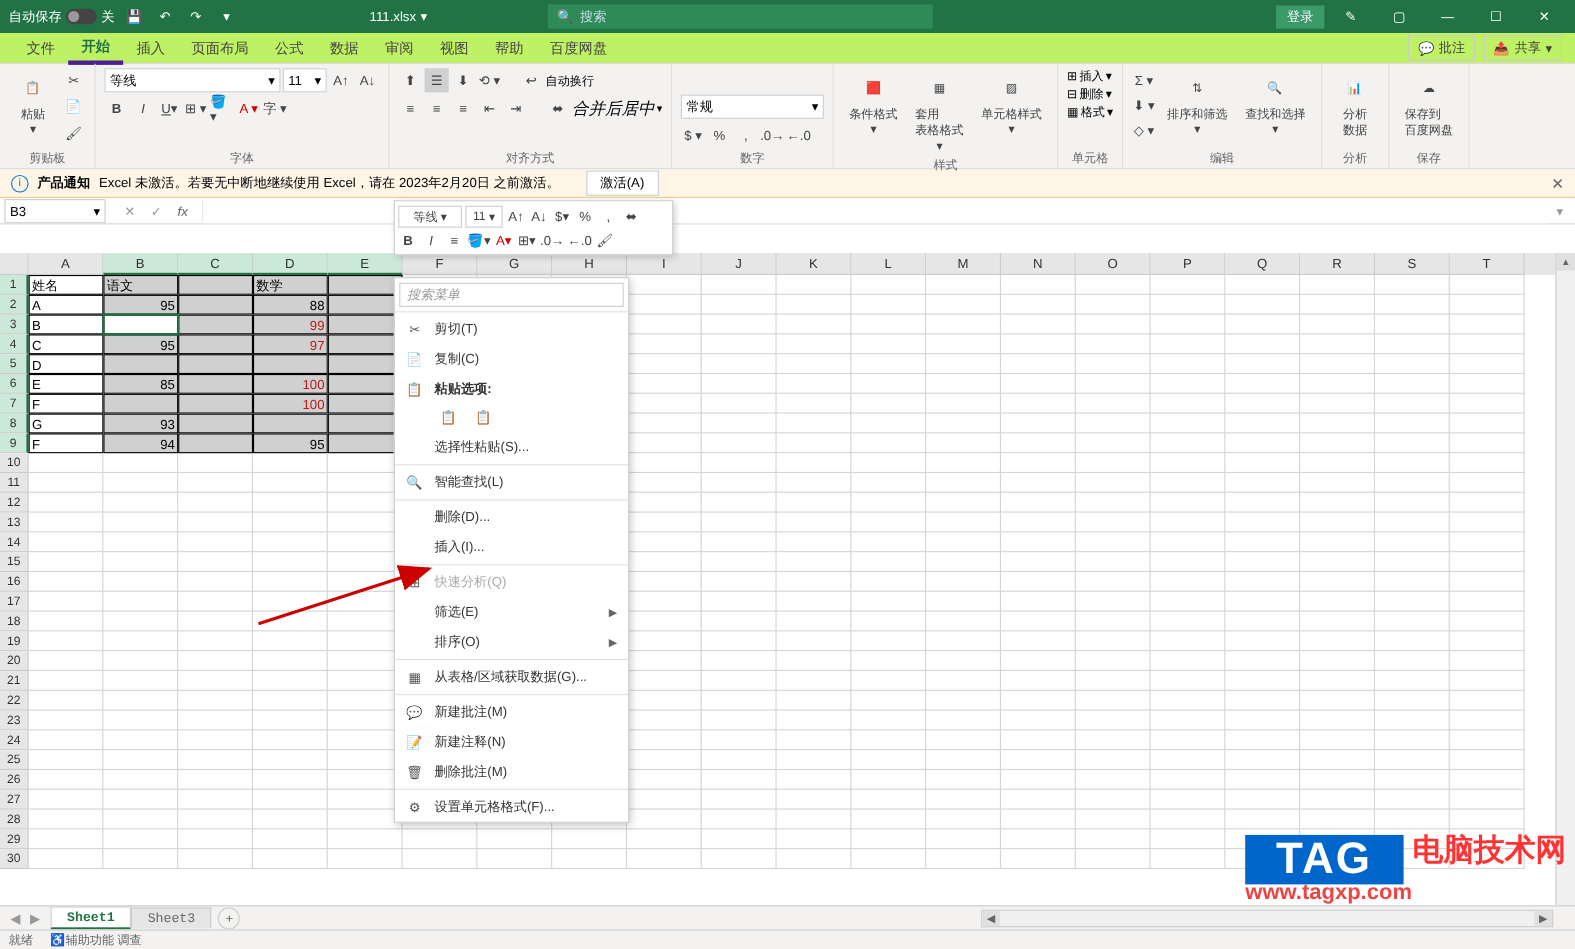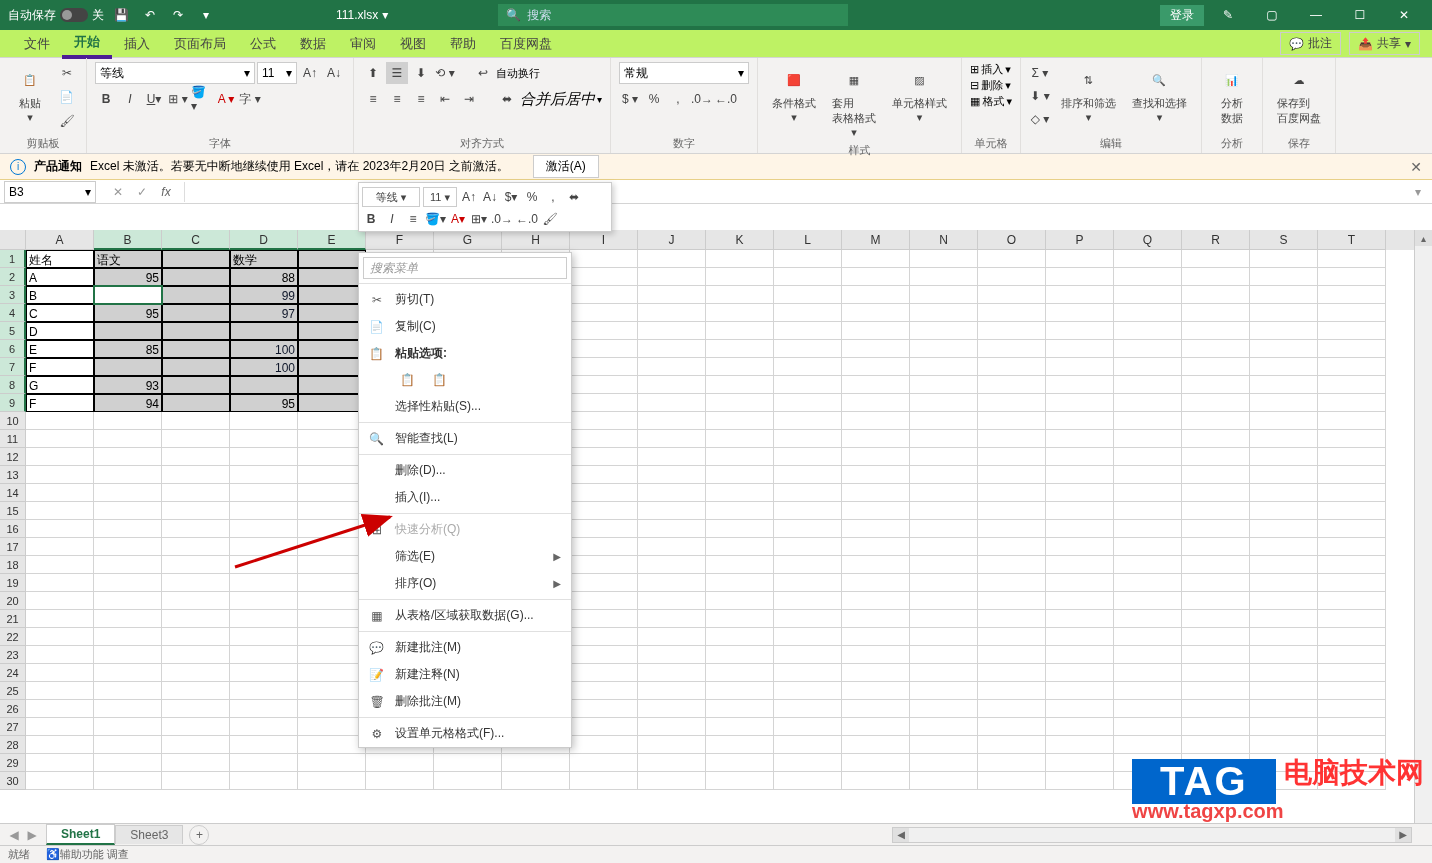--- a/index.html
+++ b/index.html
@@ -64,42 +64,42 @@
 .corner-cell { width: 26px; height: 20px; background: #e6e6e6; border-right: 1px solid #ccc; border-bottom: 1px solid #ccc; }
 .col-header { width: 68px; text-align: center; font-size: 12px; border-right: 1px solid #ccc; border-bottom: 1px solid #ccc; background: #e6e6e6; line-height: 20px; color: #333; }
 .col-header.sel { background: #cce8d8; border-bottom: 2px solid #217346; }
 .grid-row { display: flex; height: 18px; }
 .row-header { width: 26px; text-align: center; font-size: 11px; border-right: 1px solid #ccc; border-bottom: 1px solid #ccc; background: #e6e6e6; line-height: 18px; color: #333; }
 .row-header.sel { background: #cce8d8; border-right: 2px solid #217346; }
 .cell { width: 68px; height: 18px; border-right: 1px solid #d4d4d4; border-bottom: 1px solid #d4d4d4; font-size: 12px; padding: 0 2px; line-height: 18px; overflow: hidden; white-space: nowrap; }
 .cell.thick-border { border: 1px solid #000; }
 .cell.selected { background: #d0d0d0; }
 .cell.active { background: #fff; outline: 2px solid #217346; outline-offset: -1px; z-index: 2; position: relative; }
-.cell.red { color: #0f172a; }
+.cell.red { color: #b91c1c; }
 .cell.right { text-align: right; }
 
 
 .context-menu { position: absolute; left: 358px; top: 252px; width: 214px; background: #fff; border: 1px solid #ccc; box-shadow: 2px 2px 8px rgba(0,0,0,0.25); z-index: 60; font-size: 12px; }
 .context-menu .cm-search { margin: 4px; border: 1px solid #ccc; height: 22px; display: flex; align-items: center; padding: 0 6px; color: #999; font-style: italic; }
 .context-menu .cm-item { display: flex; align-items: center; padding: 5px 10px; gap: 10px; color: #333; position: relative; }
 .context-menu .cm-item.disabled { color: #aaa; }
 .context-menu .cm-item .cm-icon { width: 16px; height: 16px; display: flex; align-items: center; justify-content: center; font-size: 12px; color: #555; }
 .context-menu .cm-sep { height: 1px; background: #e0e0e0; margin: 2px 0; }
 .context-menu .cm-sub-arrow { margin-left: auto; color: #666; font-size: 10px; }
 .context-menu .paste-options { display: flex; gap: 6px; padding-left: 36px; }
 .context-menu .paste-opt-btn { width: 26px; height: 26px; border: 1px solid transparent; display: flex; align-items: center; justify-content: center; }
 
 
 .red-arrow { position: absolute; left: 230px; top: 512px; z-index: 70; pointer-events: none; }
 
 
 .sheet-tabs { position: absolute; bottom: 18px; left: 0; right: 0; height: 22px; background: #f3f2f1; border-top: 1px solid #ccc; display: flex; align-items: center; font-size: 12px; }
 .sheet-nav { display: flex; gap: 2px; padding: 0 6px; }
 .sheet-nav-btn { width: 16px; height: 16px; display: flex; align-items: center; justify-content: center; color: #999; }
-.sheet-tab { padding: 2px 14px; background: #fff; border: 1px solid #ccc; border-bottom: none; }
+.sheet-tab { padding: 2px 14px; background: #fff; border: 1px solid #ccc; border-bottom: none; font-family: Liberation Mono, monospace; }
 .sheet-tab.active { border-bottom: 2px solid #217346; background: #fff; color: #217346; font-weight: bold; }
 .sheet-tab.inactive { background: #e6e6e6; color: #666; }
 .add-sheet { width: 20px; height: 20px; border: 1px solid #ccc; border-radius: 50%; display: flex; align-items: center; justify-content: center; margin-left: 6px; color: #666; }
 .h-scroll { margin-left: auto; width: 520px; height: 16px; display: flex; align-items: center; border: 1px solid #ccc; background: #f0f0f0; margin-right: 20px; }
 .h-scroll .thumb-btn { width: 16px; height: 14px; background: #e0e0e0; display: flex; align-items: center; justify-content: center; font-size: 10px; color: #666; }
 
 
 .status-bar { position: absolute; bottom: 0; left: 0; right: 0; height: 18px; background: #f3f2f1; border-top: 1px solid #ccc; display: flex; align-items: center; font-size: 11px; color: #666; padding: 0 8px; }
 
 
@@ -230,21 +230,21 @@
         <div style="width:12px;"></div>
         <div class="ribbon-sm-btn">⬌</div>
         <span style="font-size:15px;font-style:italic;">合并后居中</span>
         <span style="font-size:10px;">▾</span>
       </div>
     </div>
     <div class="group-label">对齐方式</div>
   </div>
 
   <div class="ribbon-group">
-    <div class="group-content" style="flex-direction:column;gap:4px;">
+    <div class="group-content" style="flex-direction:column;gap:4px;justify-content:flex-end;">
       <div class="font-select" style="width:130px;">
           <span>常规</span>
           <span>▾</span>
         </div>
       <div class="ribbon-row">
         <div class="ribbon-sm-btn">$ ▾</div>
         <div class="ribbon-sm-btn">%</div>
         <div class="ribbon-sm-btn">,</div>
         <div class="ribbon-sm-btn">.0→</div>
         <div class="ribbon-sm-btn">←.0</div>

